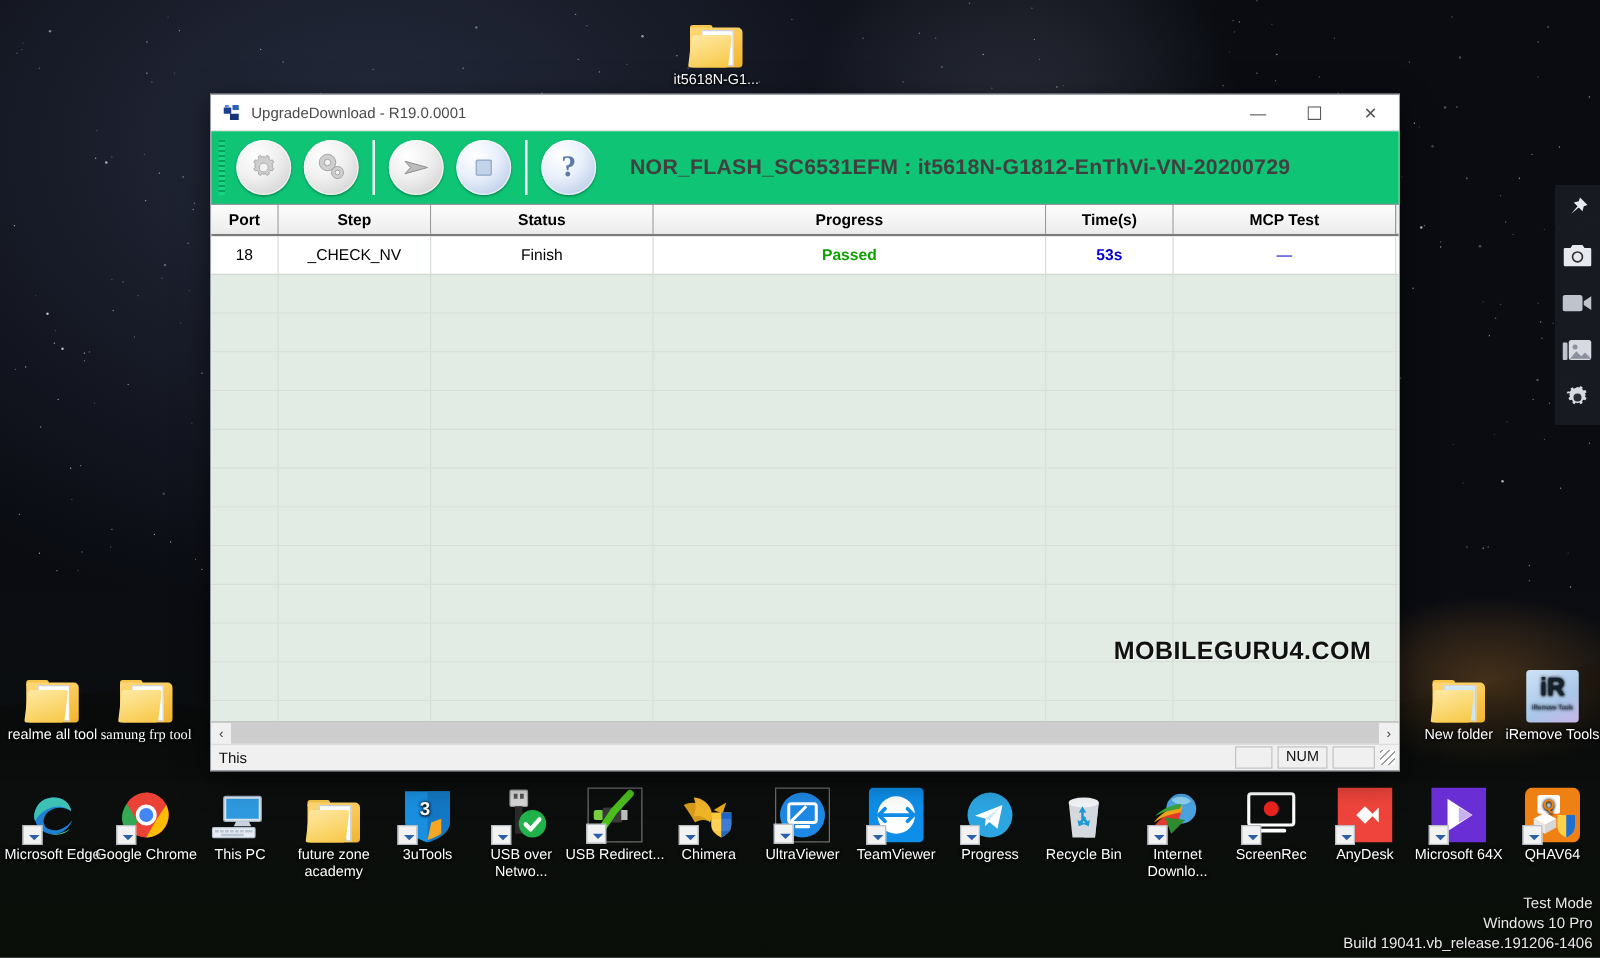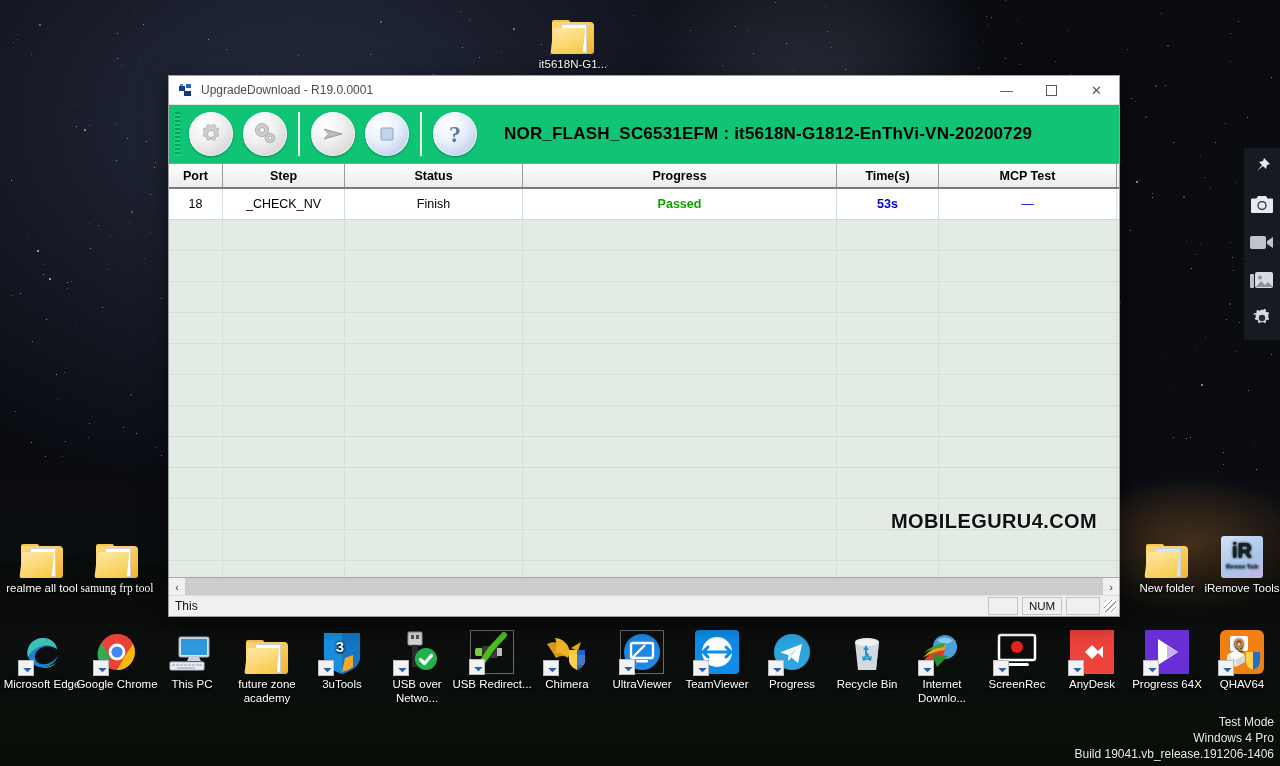--- a/index.html
+++ b/index.html
@@ -74,21 +74,21 @@
   #win-controls .wc{width:45px;display:flex;align-items:center;justify-content:center;color:#5a5a5a;font-size:13px;}
   #toolbar{height:58px;background:#0fc475;display:flex;align-items:center;padding-left:6px;border-bottom:1px solid #8f9aa0;}
   #toolbar .grip{width:5px;height:44px;margin-right:4px;
     background:repeating-linear-gradient(to bottom,#0a9e5d 0 2px,#16d684 2px 4px);}
   .tbtn{width:44px;height:44px;border-radius:50%;margin:0 5px;position:relative;
     background:radial-gradient(circle at 34% 28%,#ffffff 0%,#f0f0f0 42%,#c9c9c9 100%);
     box-shadow:0 1px 2px rgba(0,0,0,.35), inset 0 0 0 1px rgba(255,255,255,.6);
     display:flex;align-items:center;justify-content:center;}
   .tbtn.blue{background:radial-gradient(circle at 34% 28%,#ffffff 0%,#e9f0fb 42%,#aabfe0 100%);}
   .tbsep{width:2px;height:44px;background:#ffffff;margin:0 6px;opacity:.95;}
-  #header-title{margin-left:22px;font-size:17px;font-weight:bold;color:#000000;letter-spacing:.2px;}
+  #header-title{margin-left:22px;font-size:17px;font-weight:bold;color:#404040;letter-spacing:.2px;}
   
   #grid{flex:1;display:flex;flex-direction:column;overflow:hidden;background:#e3ece4;}
   #grid-head{display:flex;height:23px;background:#f0f0f0;border-bottom:2px solid #7a7a7a;}
   #grid-head .hc{display:flex;align-items:center;justify-content:center;font-size:12.5px;font-weight:bold;
     color:#000;border-right:1px solid #9a9a9a;box-sizing:border-box;background:linear-gradient(to bottom,#fdfdfd,#ececed);}
   .grow{display:flex;height:31px;box-sizing:border-box;}
   .grow.first{background:#fff;border-bottom:1px solid #cfd8d0;}
   .grow .gc{display:flex;align-items:center;justify-content:center;font-size:12.5px;color:#000;
     border-right:1px solid #d6ded7;box-sizing:border-box;}
   .grow.empty{background:#e3ece4;border-bottom:1px solid #d6ded7;}
@@ -814,21 +814,21 @@
       <span class="lbl">AnyDesk</span>
     </div>
     <div class="desk-icon" style="left:1125px;top:628px;">
       <span class="glyph">
         <div style="position:relative;width:44px;height:44px;"><svg width="44" height="44" viewBox="0 0 44 44">
             <rect width="44" height="44" fill="#6a2fd4"></rect>
             <path d="M13 9 L33 22 L13 35z" fill="#fff"></path>
             <path d="M22 15.8 L33 22 L22 28.2z" fill="#c9b0f0"></path>
           </svg><span class="shortcut-badge"></span></div>
       </span>
-      <span class="lbl">Progress 64X</span>
+      <span class="lbl">Microsoft 64X</span>
     </div>
     <div class="desk-icon" style="left:1200px;top:628px;">
       <span class="glyph">
         <div style="position:relative;width:44px;height:44px;"><svg width="44" height="44" viewBox="0 0 44 44">
             <rect width="44" height="44" rx="6" fill="#ee8014"></rect>
             <rect x="10" y="6" width="18" height="15" rx="2" fill="#fff"></rect>
             <text x="19" y="18" font-size="12" font-weight="bold" fill="#ee8014" text-anchor="middle" font-family="Liberation Sans, sans-serif">Q</text>
             <path d="M7 25l9-5 9 5-9 5z" fill="#fff"></path>
             <path d="M7 25v7l9 5v-7z" fill="#e9e9e9"></path>
             <path d="M25 25v7l-9 5v-7z" fill="#d7d7d7"></path>
@@ -1062,15 +1062,15 @@
     <span style="flex:1"></span>
     <span class="pane" style="width:28px"></span>
     <span class="pane" style="width:38px">NUM</span>
     <span class="pane" style="width:32px"></span>
     <span class="grip"></span>
   </div>
 </div>
 
 <div id="os-watermark">
   <div>Test Mode</div>
-  <div>Windows 4 Pro</div>
+  <div>Windows 10 Pro</div>
   <div>Build 19041.vb_release.191206-1406</div>
 </div>
 
 </body></html>

